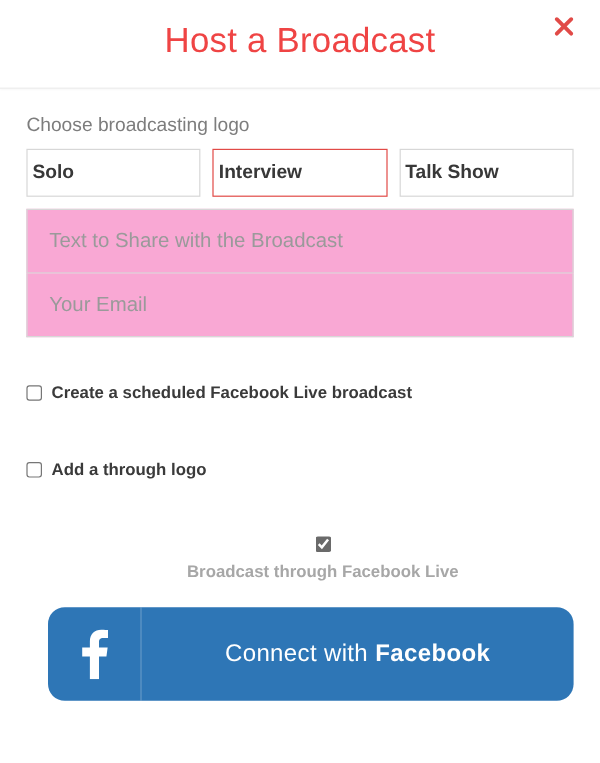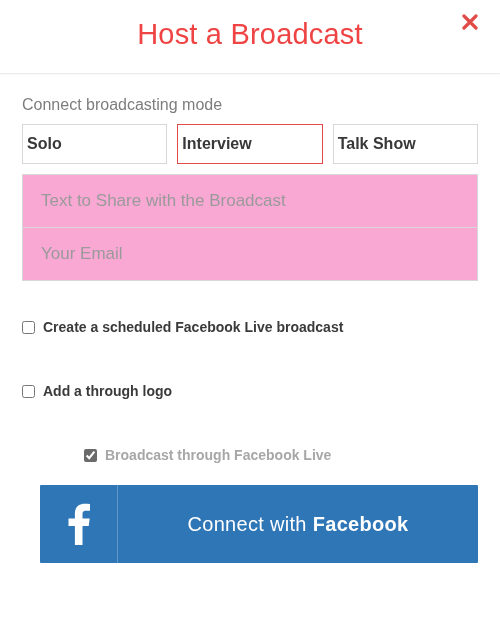--- a/index.html
+++ b/index.html
@@ -79,22 +79,23 @@
     .text-input::placeholder {
       color: #9a9a9a;
     }
     .check-row {
       display: flex;
       align-items: center;
       gap: 8px;
       margin-top: 38px;
     }
     .check-row.sub {
-      margin-left: 62px;
+      margin-left: 38px;
       margin-top: 48px;
+      flex-direction: column;
     }
     .check-row input[type="checkbox"] {
       width: 13px;
       height: 13px;
       cursor: pointer;
       accent-color: #6a6a6a;
     }
     .check-label {
       font-size: 14px;
       font-weight: 700;
@@ -102,21 +103,21 @@
       cursor: pointer;
     }
     .check-label.muted {
       color: #a7a7a7;
     }
     .fb-btn {
       display: flex;
       align-items: stretch;
       margin: 22px 22px 0 40px;
       background: #2e76b6;
-      border-radius: 1px;
+      border-radius: 14px;
       overflow: hidden;
       cursor: pointer;
       height: 78px;
     }
     .fb-icon-wrap {
       width: 78px;
       display: flex;
       align-items: center;
       justify-content: center;
       border-right: 1px solid rgba(255,255,255,0.25);
@@ -141,21 +142,21 @@
 <div class="header">
   <div class="header-title">Host a Broadcast</div>
   <div class="close-icon">
     <svg width="16" height="16" viewBox="0 0 16 16">
       <path d="M2 2 L14 14 M14 2 L2 14" stroke="#e14a47" stroke-width="3.2" stroke-linecap="round"></path>
     </svg>
   </div>
 </div>
 
 <div class="content">
-  <div class="section-label">Connect broadcasting mode</div>
+  <div class="section-label">Choose broadcasting logo</div>
 
   <div class="mode-row">
     <button class="mode-btn">Solo</button>
     <button class="mode-btn selected">Interview</button>
     <button class="mode-btn">Talk Show</button>
   </div>
 
   <div class="input-stack">
     <input class="text-input" type="text" placeholder="Text to Share with the Broadcast" style="">
     <input class="text-input" type="text" placeholder="Your Email" style="">

